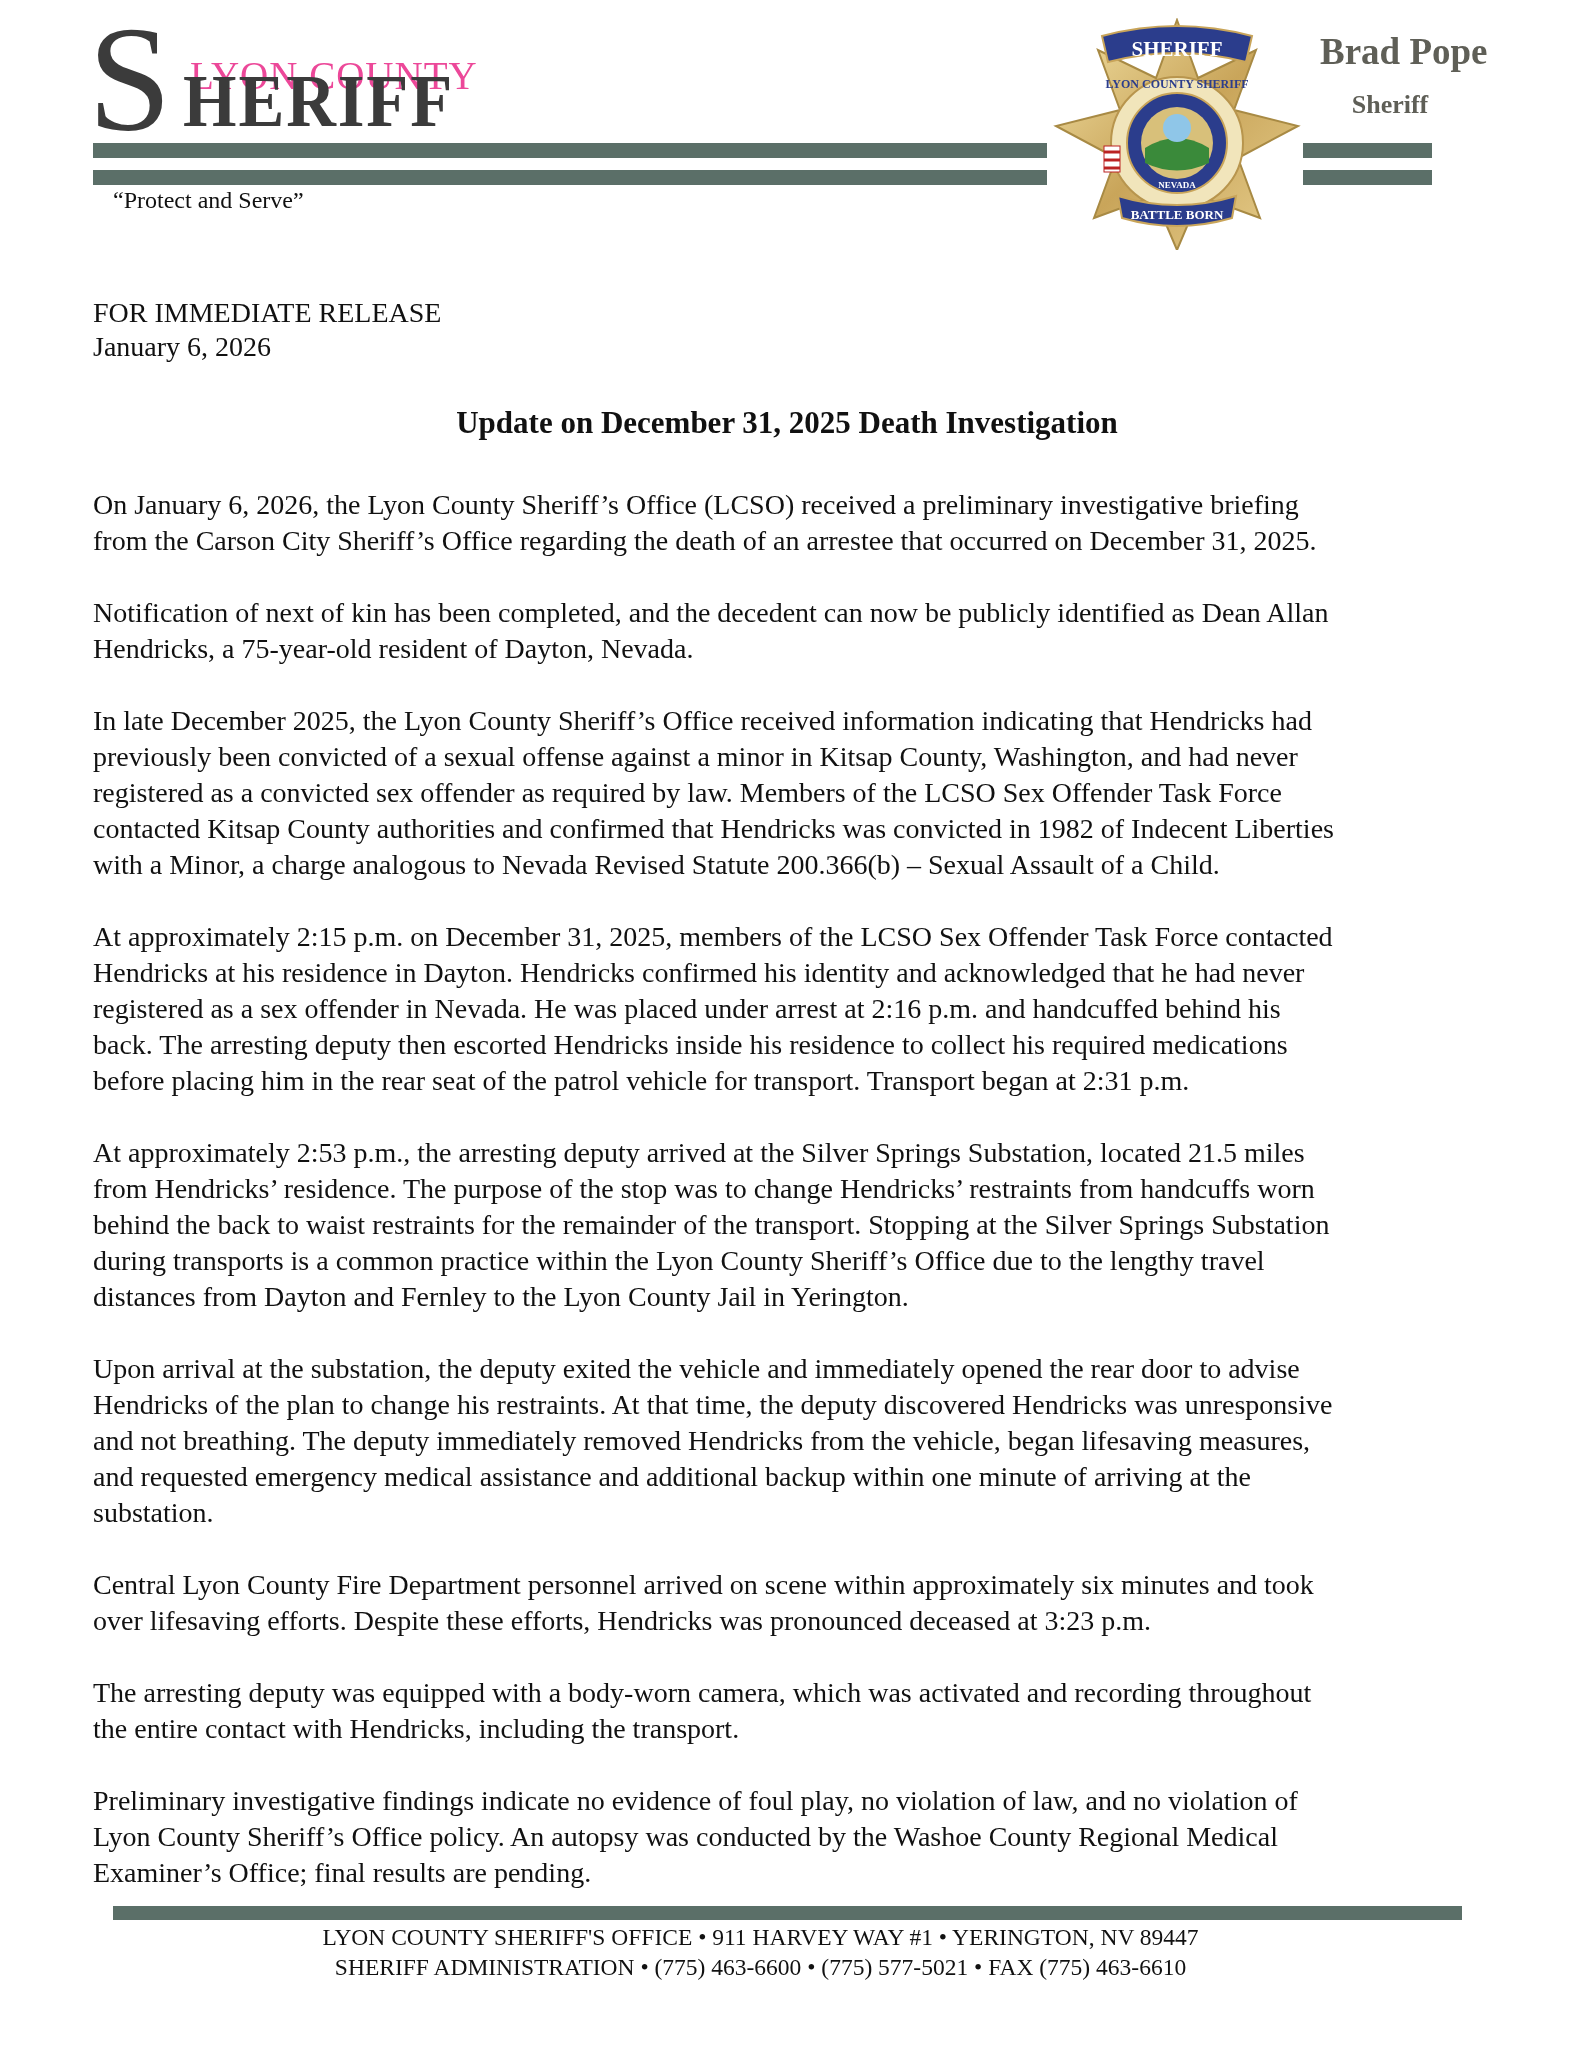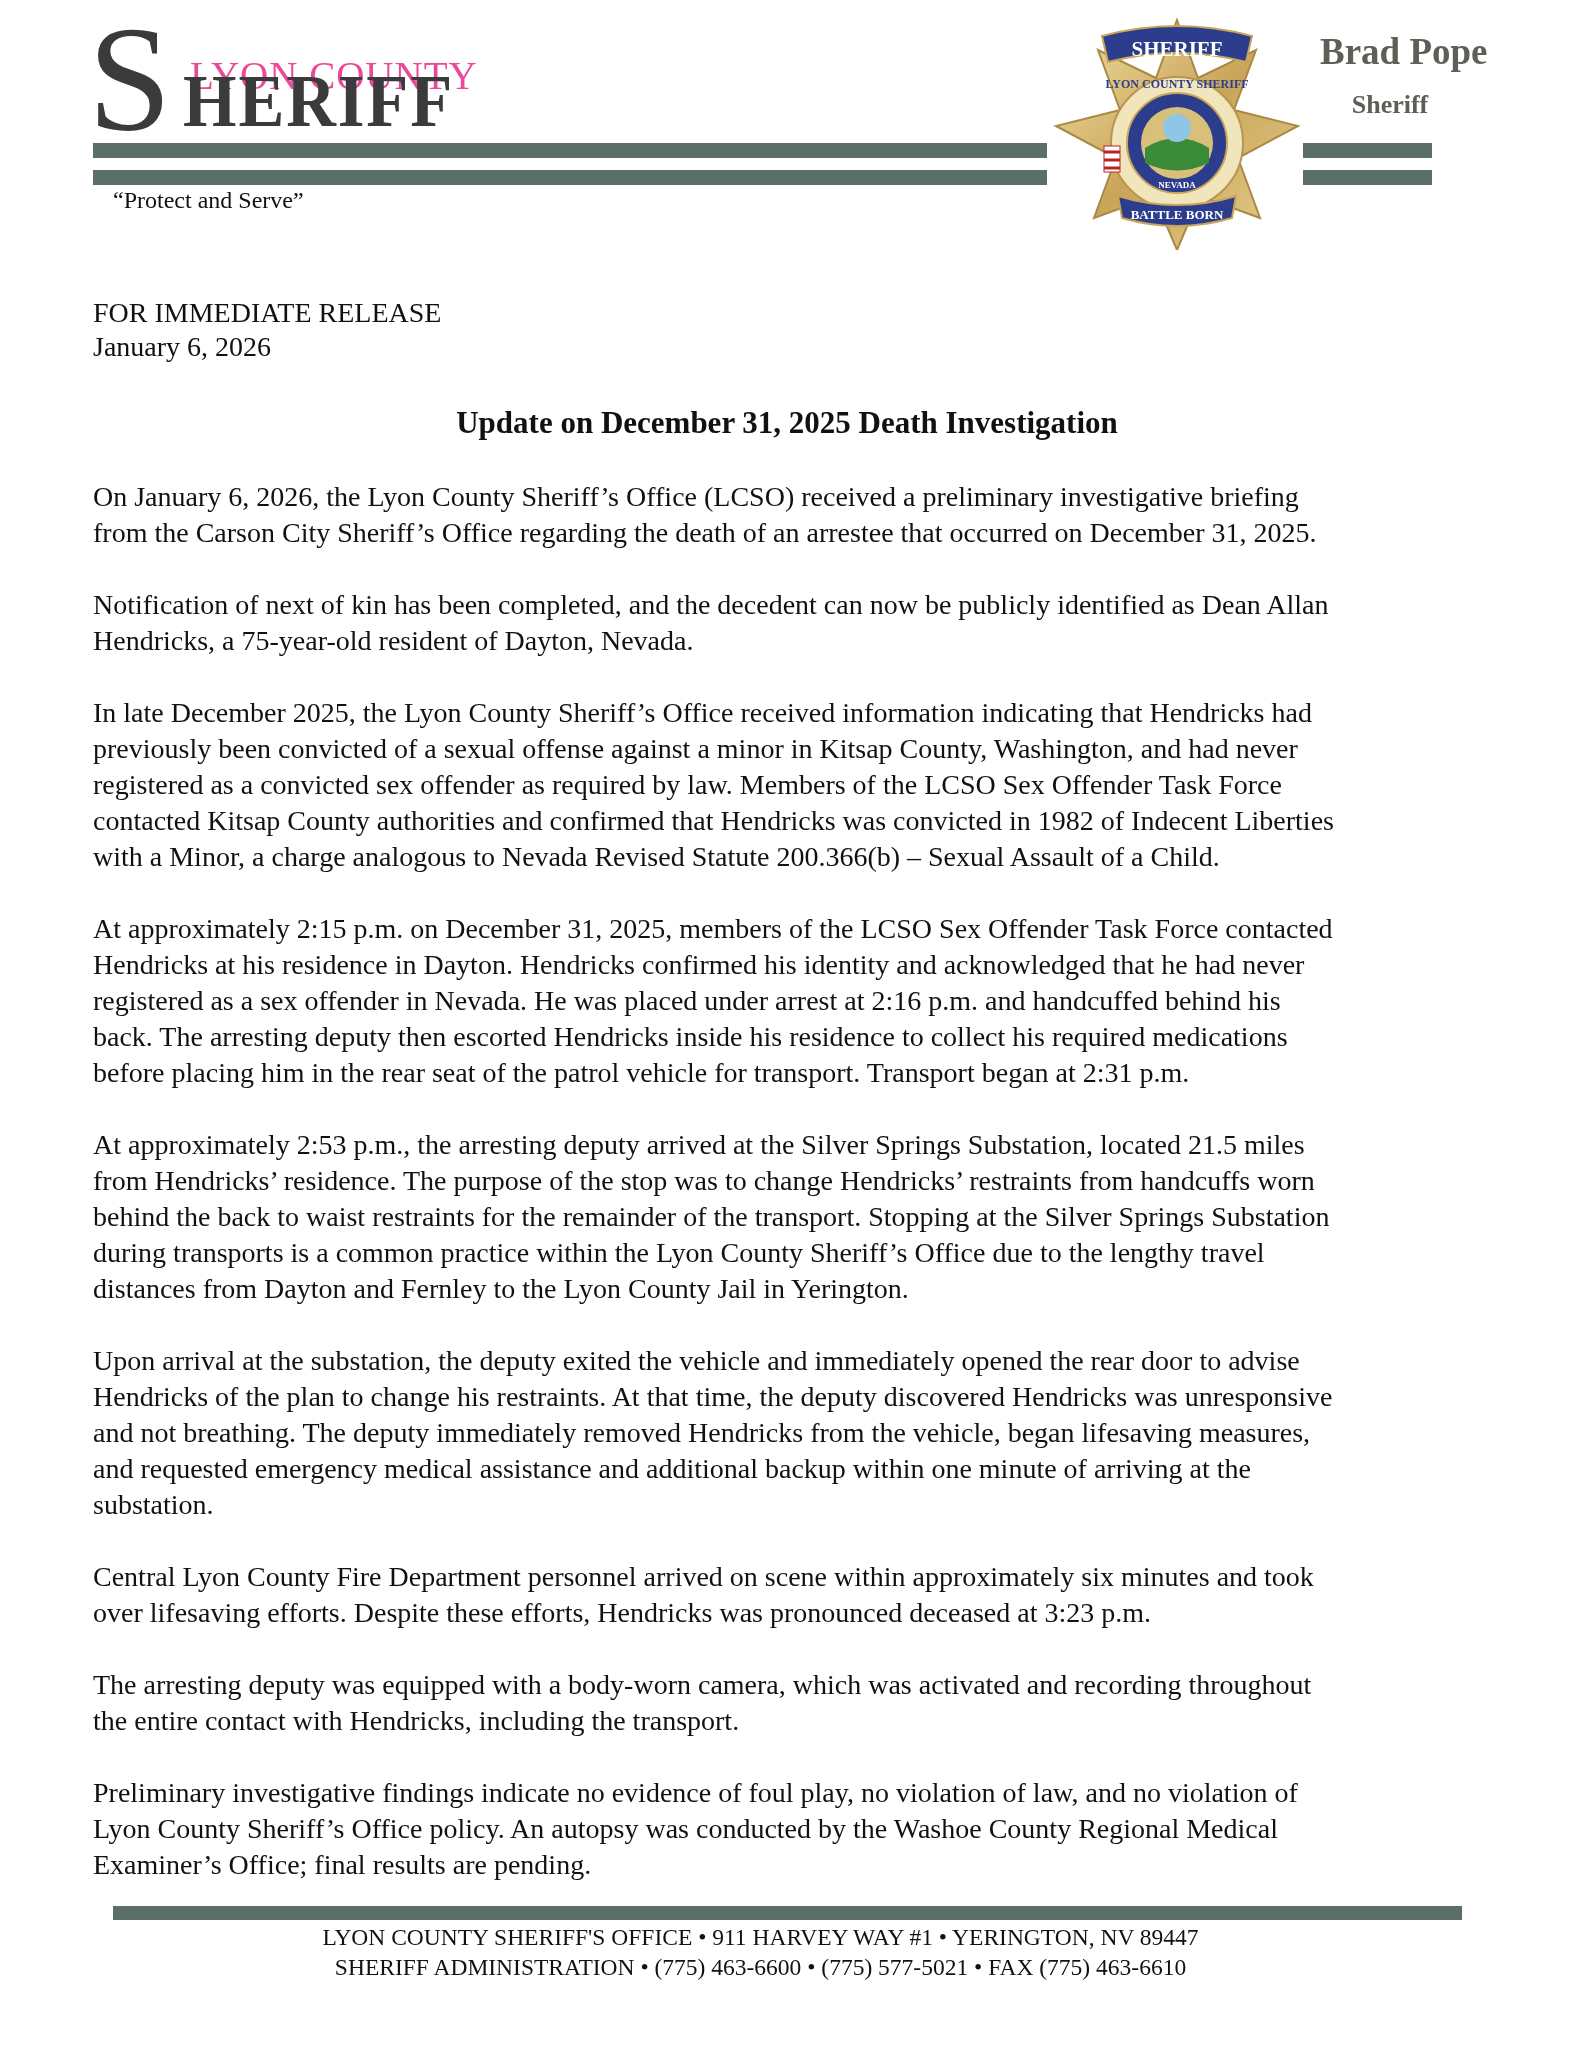--- a/index.html
+++ b/index.html
@@ -15,21 +15,21 @@
   .motto { position: absolute; left: 113px; top: 187px; font-size: 24px; white-space: nowrap; }
   .badge { position: absolute; left: 1048px; top: 18px; width: 258px; height: 232px; }
   .sheriff-name { position: absolute; left: 1320px; top: 30px; width: 140px; text-align: center;
                   font-size: 37px; font-weight: bold; color: #5f5f57; white-space: nowrap; }
   .sheriff-title { position: absolute; left: 1320px; top: 90px; width: 140px; text-align: center;
                    font-size: 26px; font-weight: bold; color: #5f5f57; }
   .release { position: absolute; left: 93px; top: 296px; font-size: 28px; font-weight: normal; line-height: 34px; }
   .title { position: absolute; left: 0; width: 1574px; top: 405px; text-align: center;
            font-size: 31px; font-weight: bold; white-space: nowrap; }
   .body-text { position: absolute; left: 93px; top: 479px; width: 1420px; font-size: 28px; line-height: 36px; }
-  .para { margin: 0 0 36px 0; }
+  .para { margin: 8px 0 36px 0; }
   .line { display: block; white-space: nowrap; }
   .footer-bar { position: absolute; left: 113px; top: 1906px; width: 1349px; height: 14px; background: #5b6f68; }
   .footer { position: absolute; left: 0; width: 1521px; top: 1922px; text-align: center; font-size: 23.5px; line-height: 30px; }
 </style>
 </head>
 <body>
 
 <div>
   <div class="logo-s">S</div>
   <div class="logo-lyon">LYON COUNTY</div>

